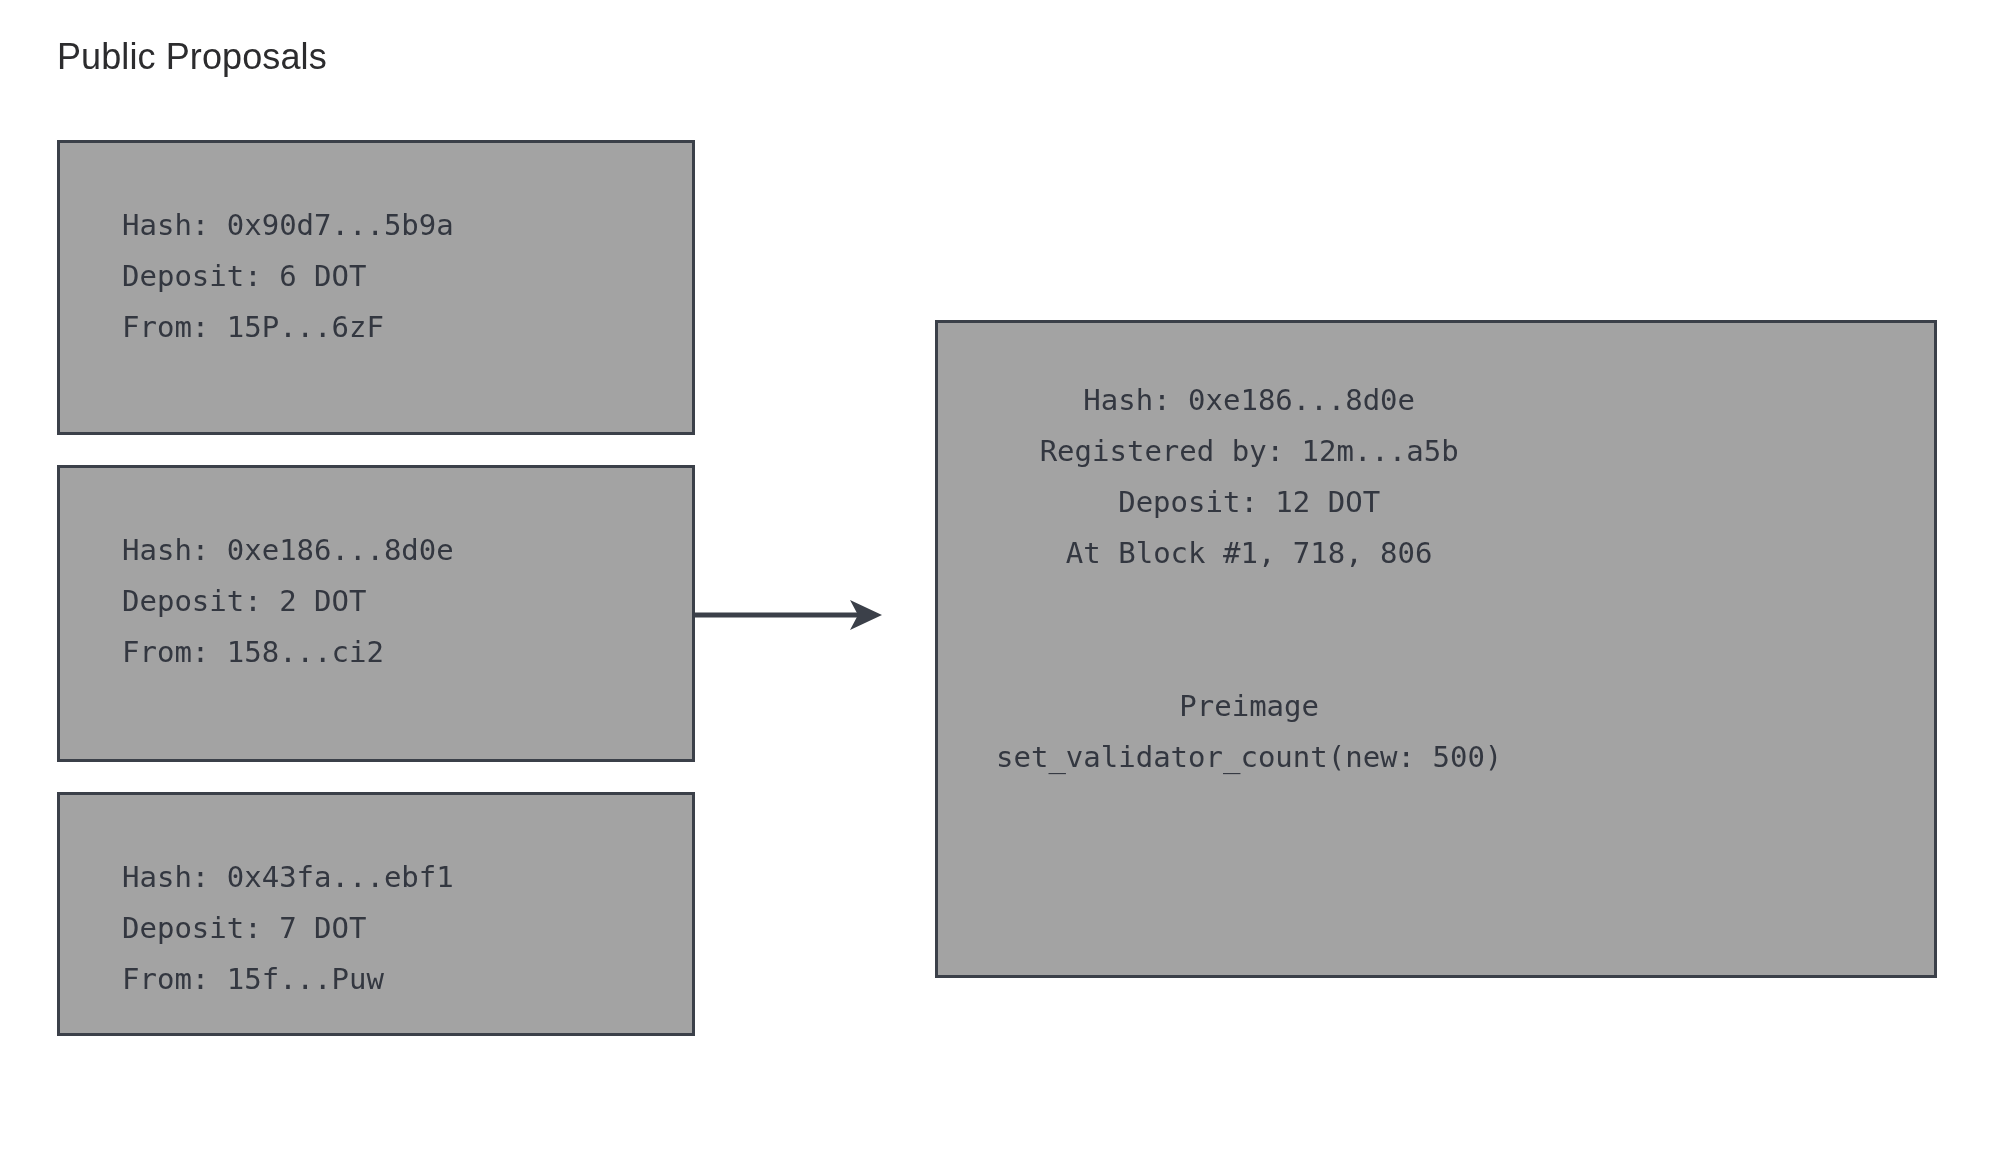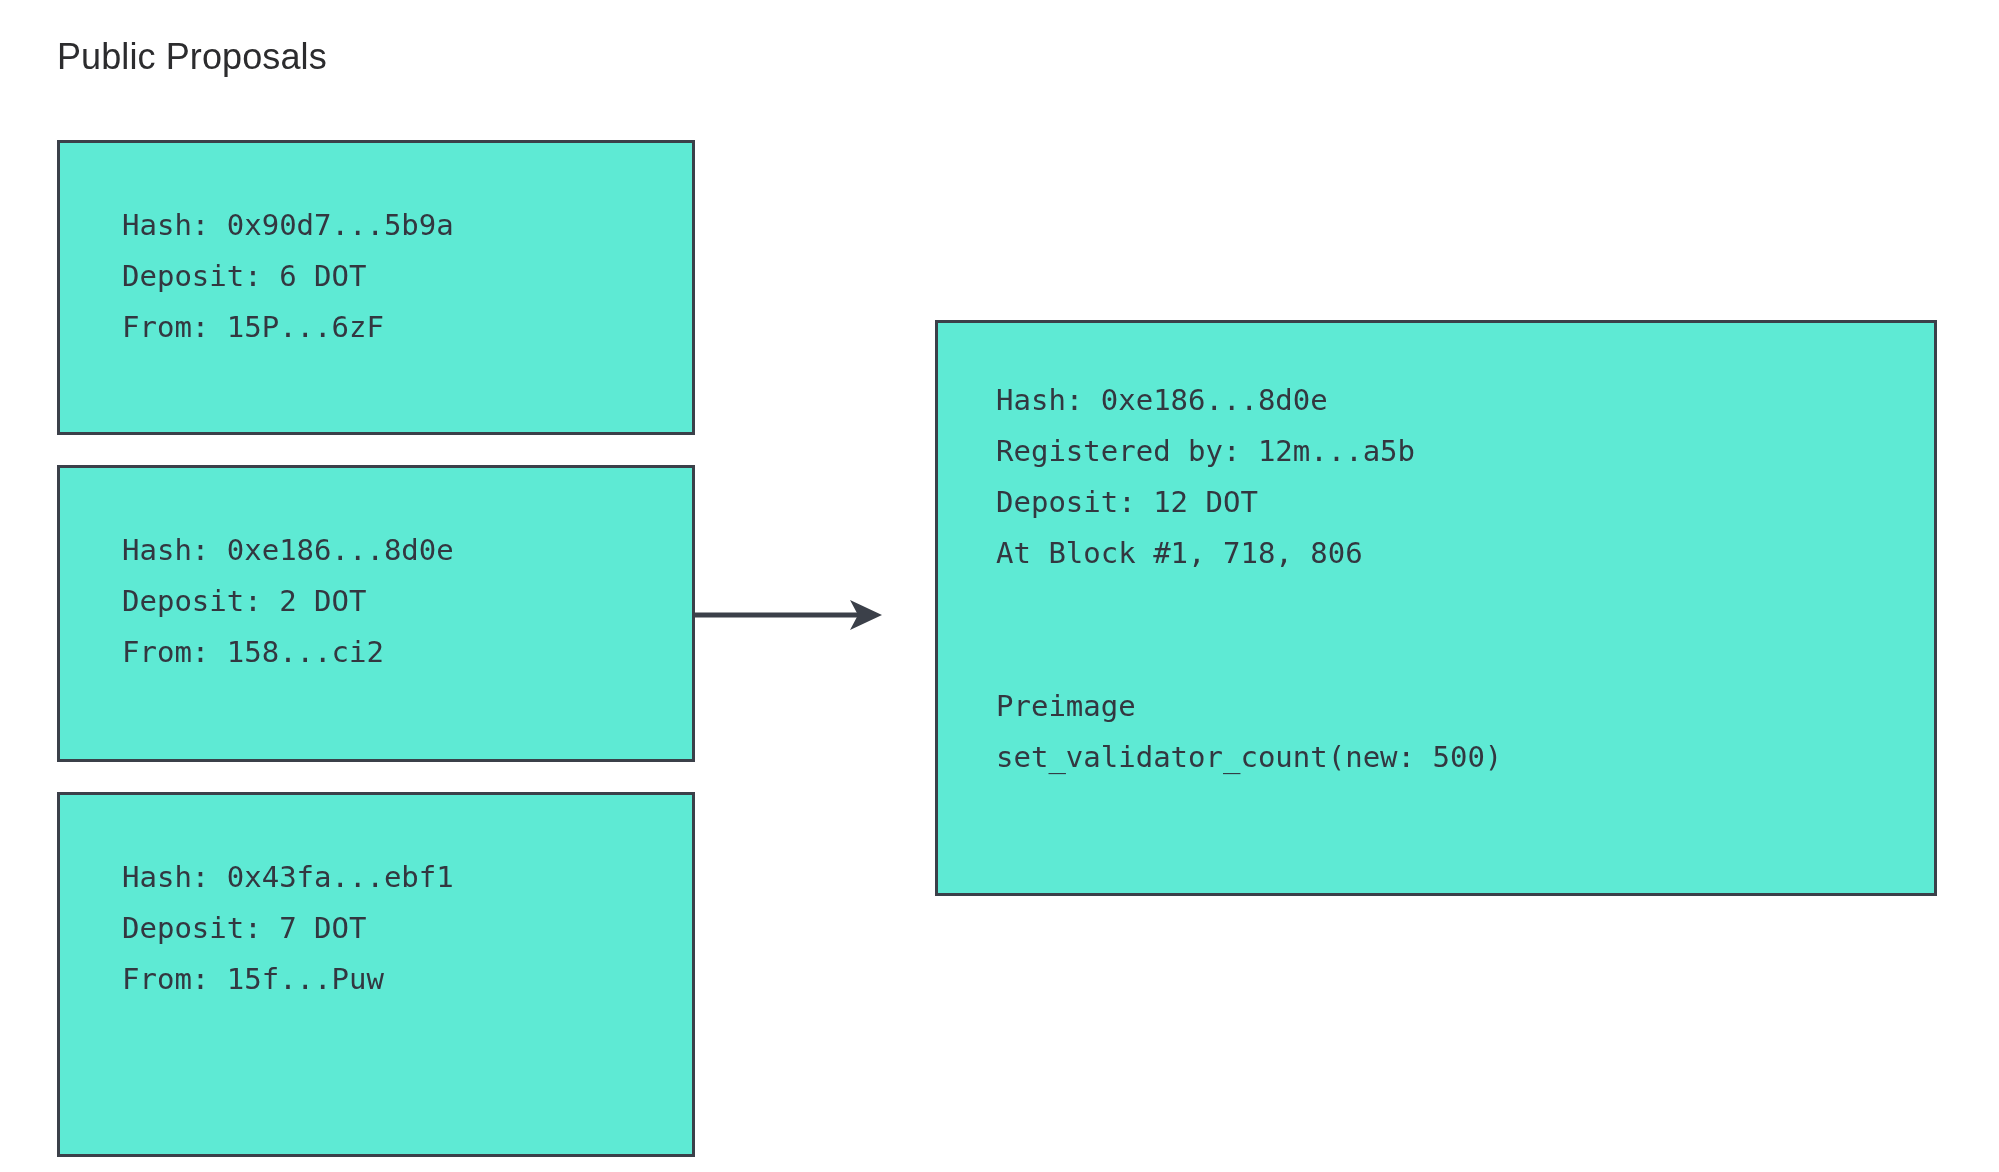--- a/index.html
+++ b/index.html
@@ -29,54 +29,55 @@
     font-weight: 400;
     color: #2c2c2e;
     letter-spacing: 0.1px;
     white-space: pre;
   }
 
   
   .node-box {
     position: absolute;
     box-sizing: border-box;
-    background: #5eead4;
+    background: #a3a3a3;
     border: 3px solid #3b4049;
   }
 
   .box-text {
     position: absolute;
     font-family: "DejaVu Sans Mono", monospace;
     font-size: 29px;
     line-height: 51px;
     color: #333740;
     white-space: pre;
     letter-spacing: 0px;
   }
 
   
   .proposal-box {
     left: 57px;
     width: 638px;
   }
   #proposal-box-0 { top: 140px;  height: 295px; }
   #proposal-box-1 { top: 465px;  height: 297px; }
-  #proposal-box-2 { top: 792px;  height: 365px; }
+  #proposal-box-2 { top: 792px;  height: 244px; }
 
   .proposal-box .box-text {
     left: 62px;
     top: 57px;
   }
 
   
   #preimage-panel {
     left: 935px;
     top: 320px;
     width: 1002px;
-    height: 576px;
+    height: 658px;
+    text-align: center;
   }
   #preimage-panel .box-text {
     left: 58px;
     top: 52px;
   }
 
   .blank-line { display: block; height: 51px; }
 
   
   #flow-arrow {

